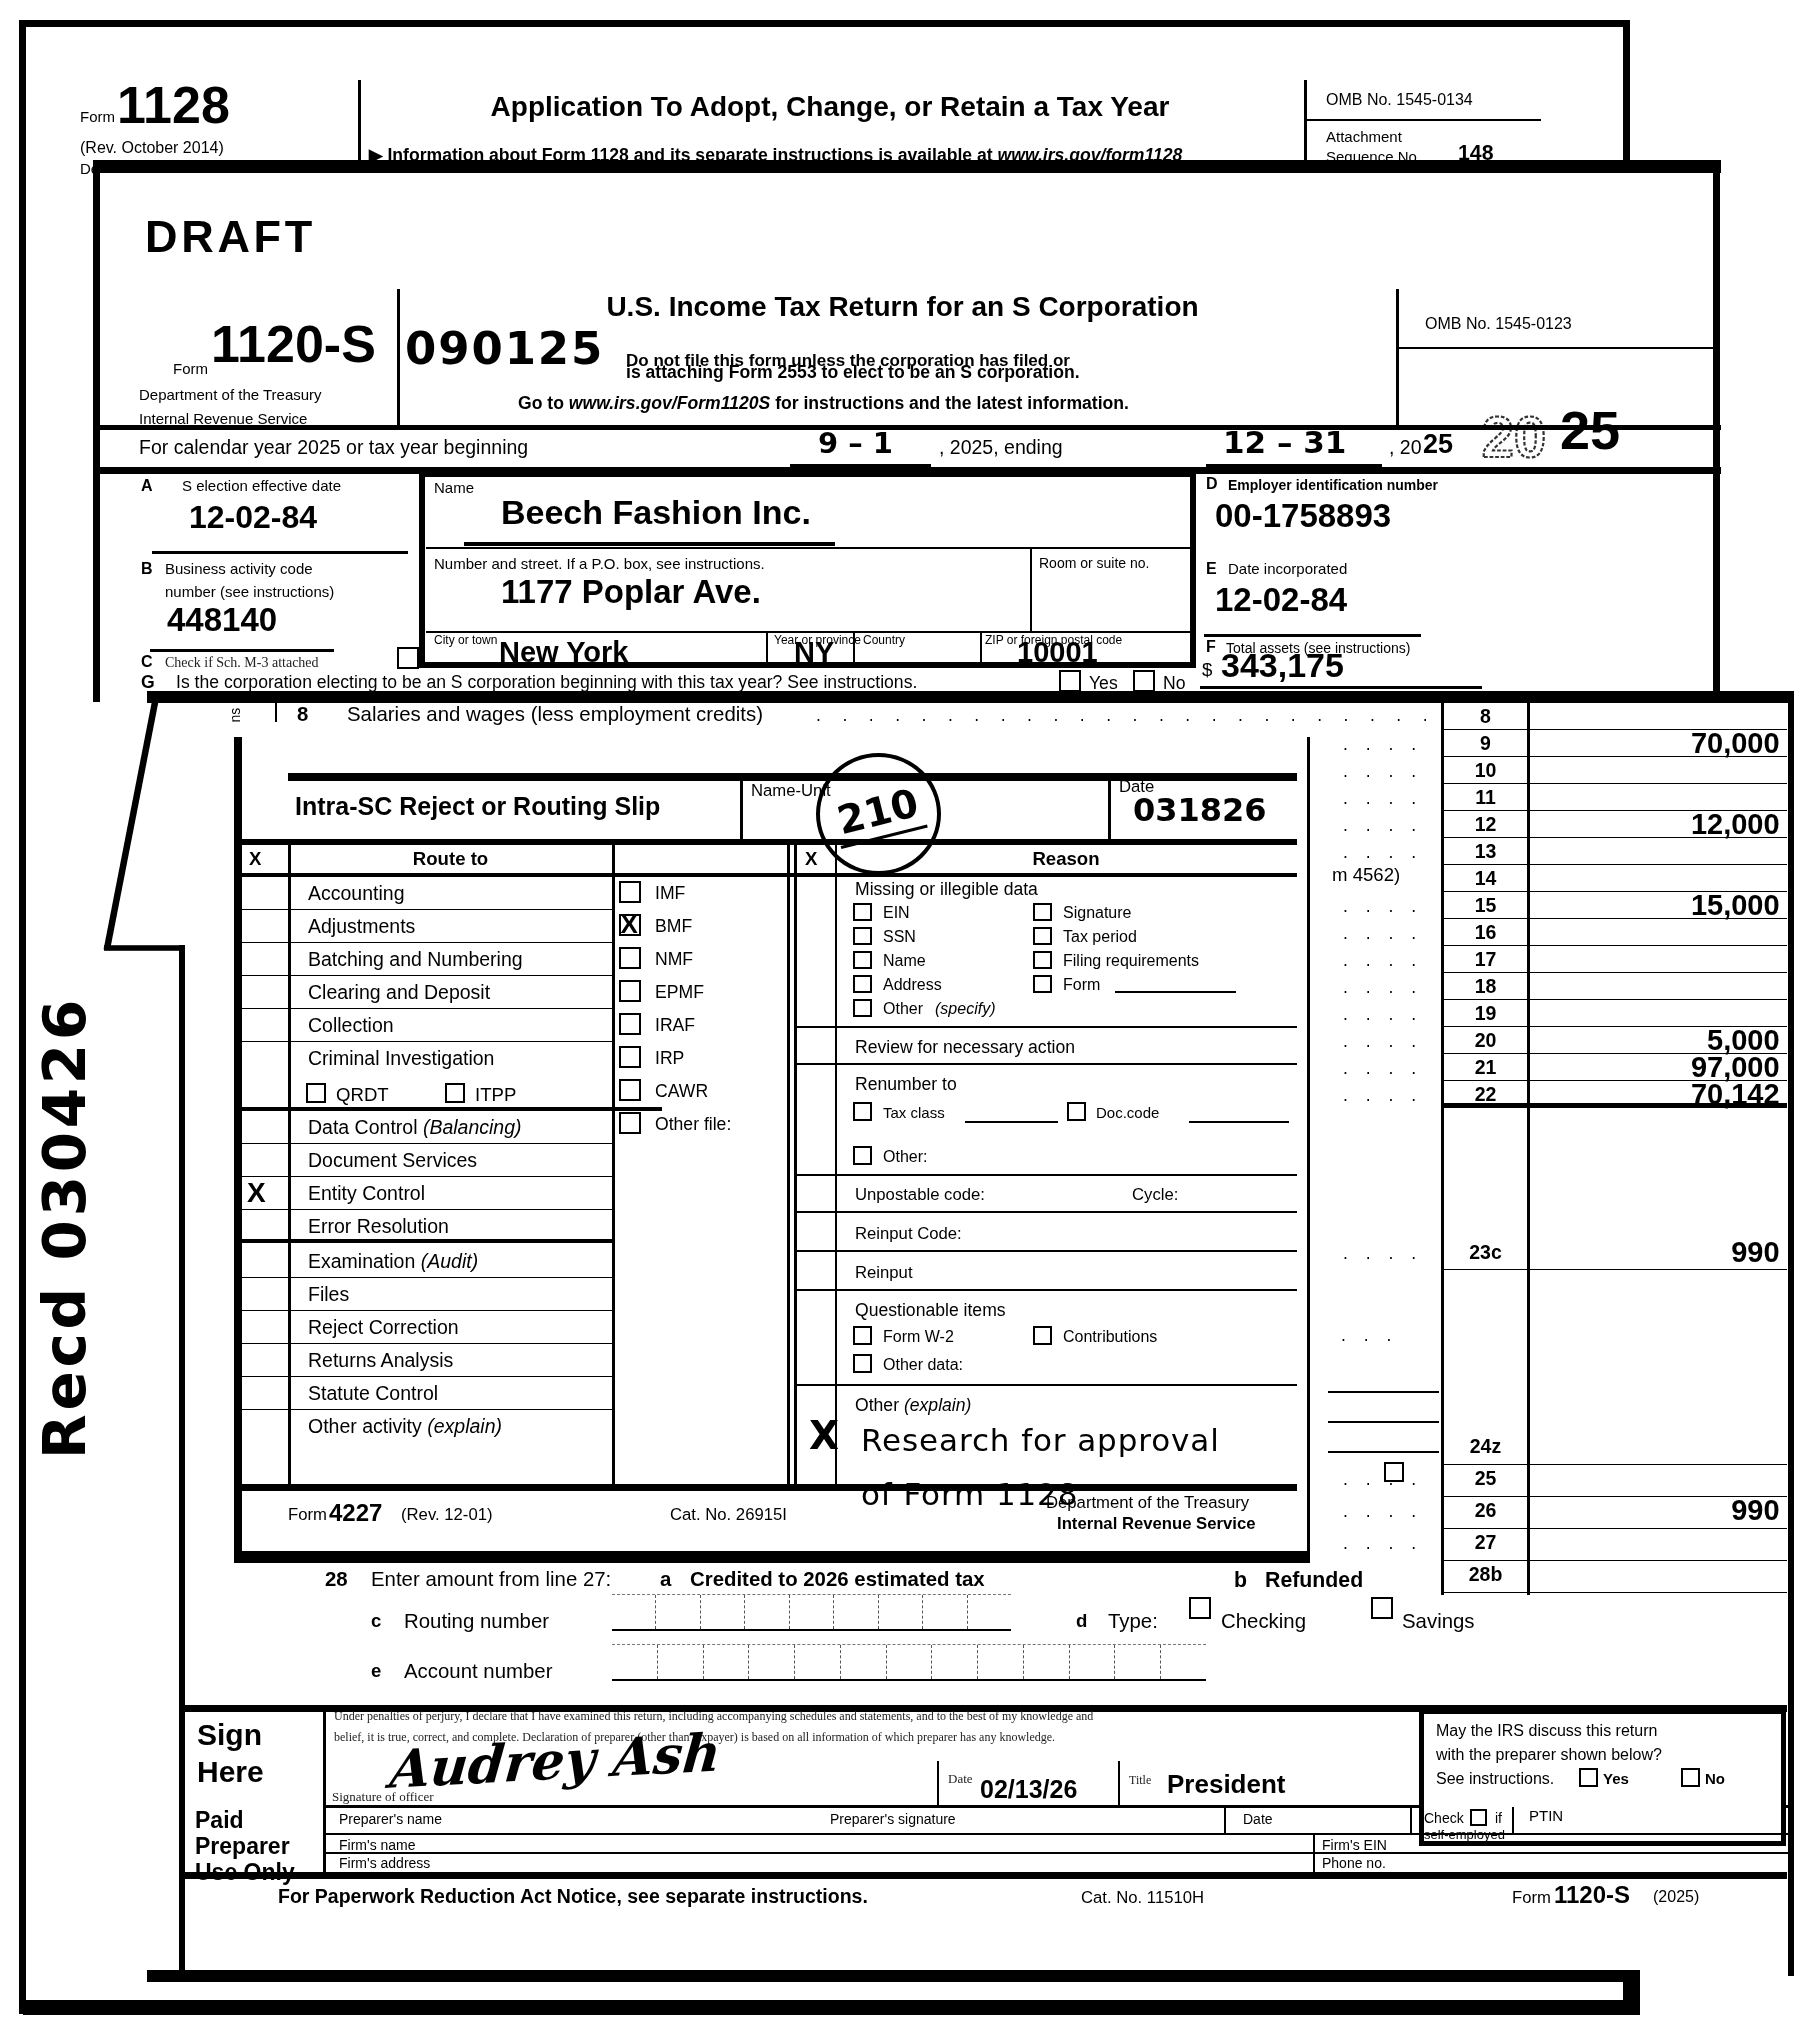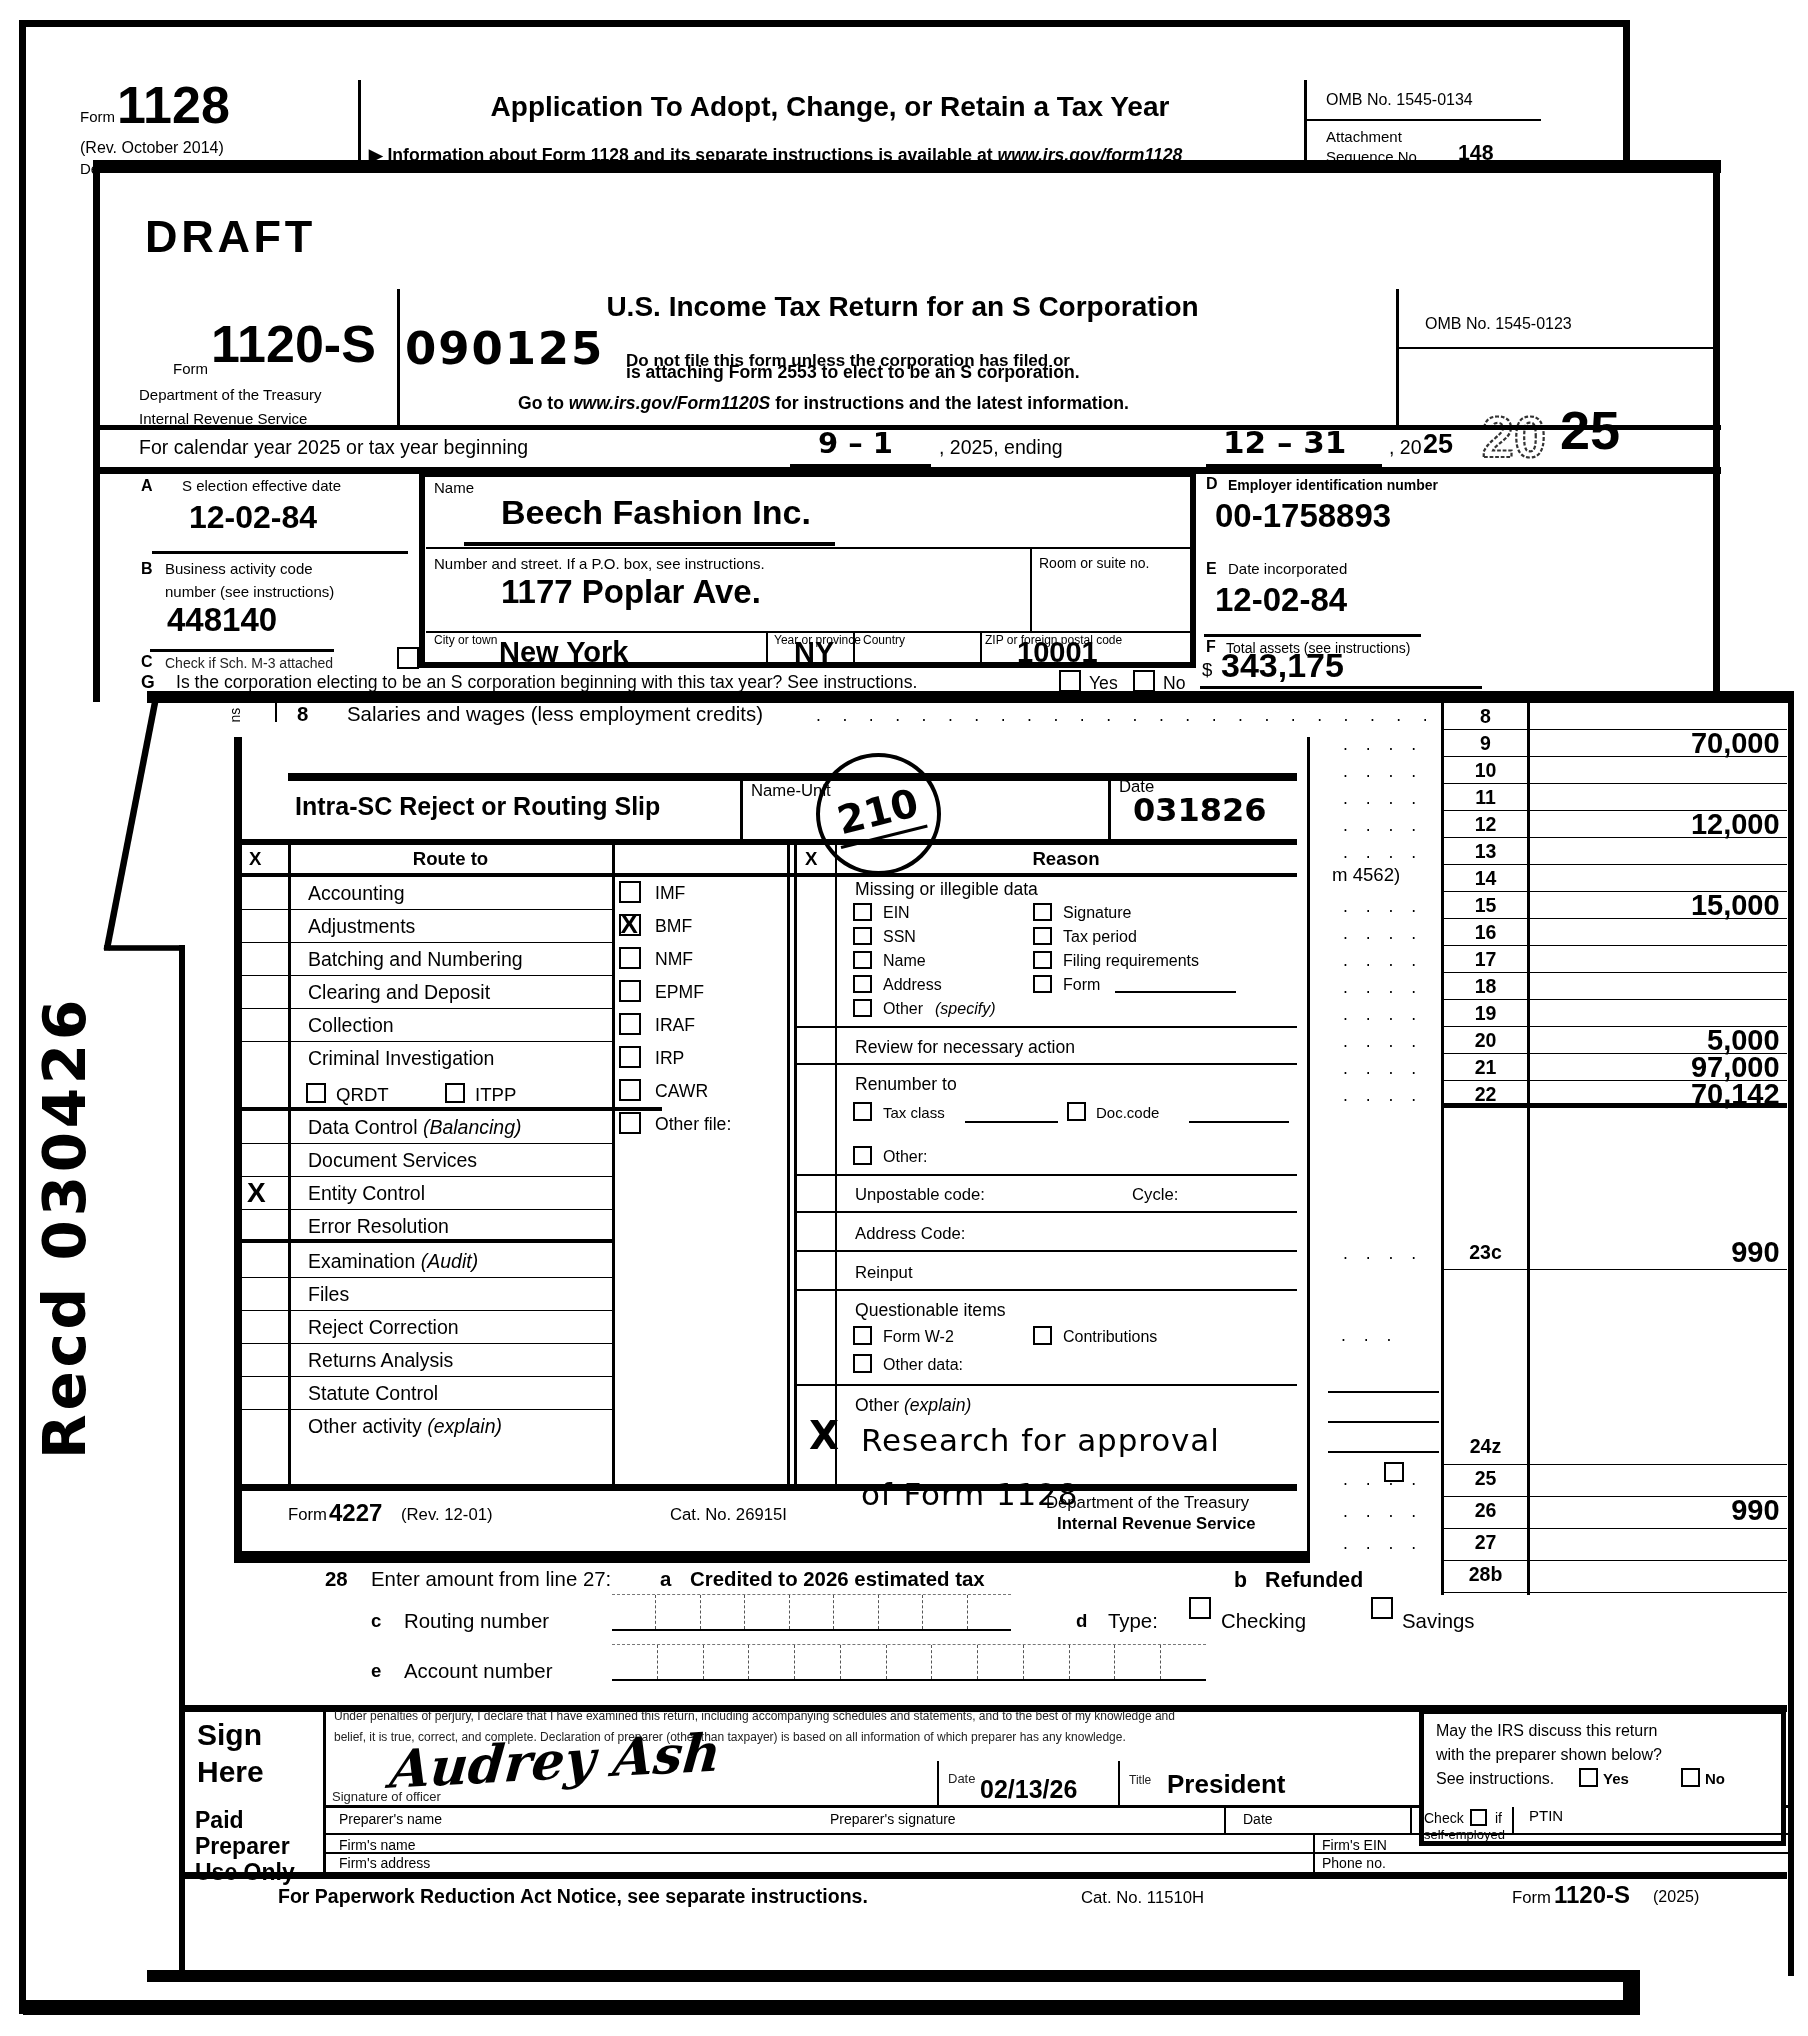--- a/index.html
+++ b/index.html
@@ -8,21 +8,21 @@
   .t{position:absolute;white-space:nowrap;line-height:1.15;}
   .b{font-weight:bold;}
   .i{font-style:italic;}
   .ctr{text-align:center;}
   .sheet{position:absolute;background:#fff;}
   .bar{position:absolute;background:#000;}
   .vl{position:absolute;background:#000;}
   .rule{position:absolute;background:#000;}
   .cbx{position:absolute;border:2.8px solid #000;background:#fff;box-sizing:border-box;}
   .ul{position:absolute;background:#000;}
-  .grey{color:#222;}
+  .grey{color:#222;font-family:Liberation Serif, serif;}
   
   .rrow{position:relative;height:33px;border-bottom:1.9px solid #000;box-sizing:border-box;font-size:19.5px;}
   .rrow .rx{position:absolute;left:13px;top:0px;font-size:28px;font-weight:bold;}
   .rrow .rlabel{position:absolute;left:74px;top:4.6px;}
   .noline{border-bottom:none !important;}
   .thickline{border-bottom:4.6px solid #000 !important;}
   .fcrow{position:relative;height:33px;font-size:17.6px;}
   .fcrow .fbox{position:absolute;left:7.4px;top:3.7px;width:22px;height:22px;border:2.8px solid #000;box-sizing:border-box;}
   .fcrow .fbox .inx{position:absolute;left:-0.9px;top:-6.5px;font-weight:bold;font-size:26px;}
   .fcrow .flabel{position:absolute;left:43px;top:5.6px;}
@@ -652,21 +652,21 @@
     <div class="rule" style="left:965px;top:1121px;width:93px;height:1.9px;"></div>
     <div class="cbx" style="left:1067px;top:1102px;width:18.6px;height:18.6px;"></div>
     <div class="t" style="left:1096px;top:1104px;font-size:15px;">Doc.code</div>
     <div class="rule" style="left:1189px;top:1121px;width:100px;height:1.9px;"></div>
     <div class="cbx" style="left:853px;top:1146px;width:18.6px;height:18.6px;"></div>
     <div class="t" style="left:883px;top:1148px;font-size:16px;">Other:</div>
     <div class="rule" style="left:796px;top:1174px;width:501px;height:1.9px;"></div>
     <div class="t" style="left:855px;top:1185px;font-size:16.7px;">Unpostable code:</div>
     <div class="t" style="left:1132px;top:1185px;font-size:16.7px;">Cycle:</div>
     <div class="rule" style="left:796px;top:1211px;width:501px;height:1.9px;"></div>
-    <div class="t" style="left:855px;top:1224px;font-size:16.7px;">Address Code:</div>
+    <div class="t" style="left:855px;top:1224px;font-size:16.7px;">Reinput Code:</div>
     <div class="rule" style="left:796px;top:1250px;width:501px;height:1.9px;"></div>
     <div class="t" style="left:855px;top:1263px;font-size:16.7px;">Reinput</div>
     <div class="rule" style="left:796px;top:1289px;width:501px;height:1.9px;"></div>
     <div class="t" style="left:855px;top:1300px;font-size:17.6px;">Questionable items</div>
     <div class="cbx" style="left:853px;top:1326px;width:18.6px;height:18.6px;"></div>
     <div class="t" style="left:883px;top:1328px;font-size:16px;">Form W-2</div>
     <div class="cbx" style="left:1033px;top:1326px;width:18.6px;height:18.6px;"></div>
     <div class="t" style="left:1063px;top:1328px;font-size:16px;">Contributions</div>
     <div class="cbx" style="left:853px;top:1354px;width:18.6px;height:18.6px;"></div>
     <div class="t" style="left:883px;top:1356px;font-size:16px;">Other data:</div>

